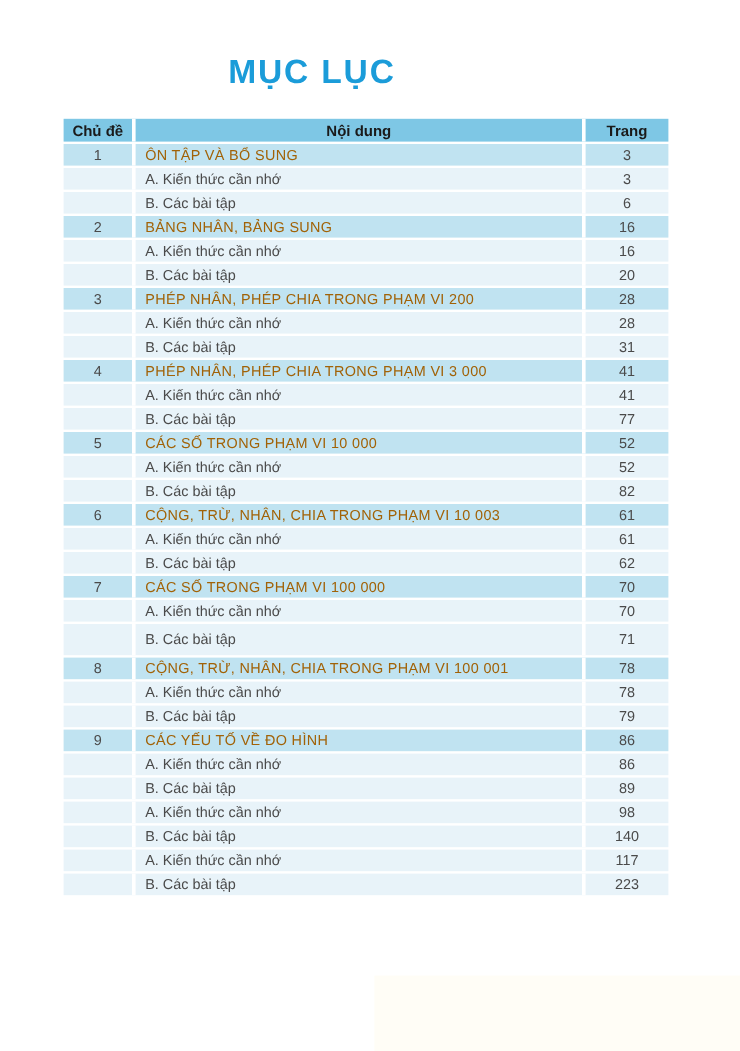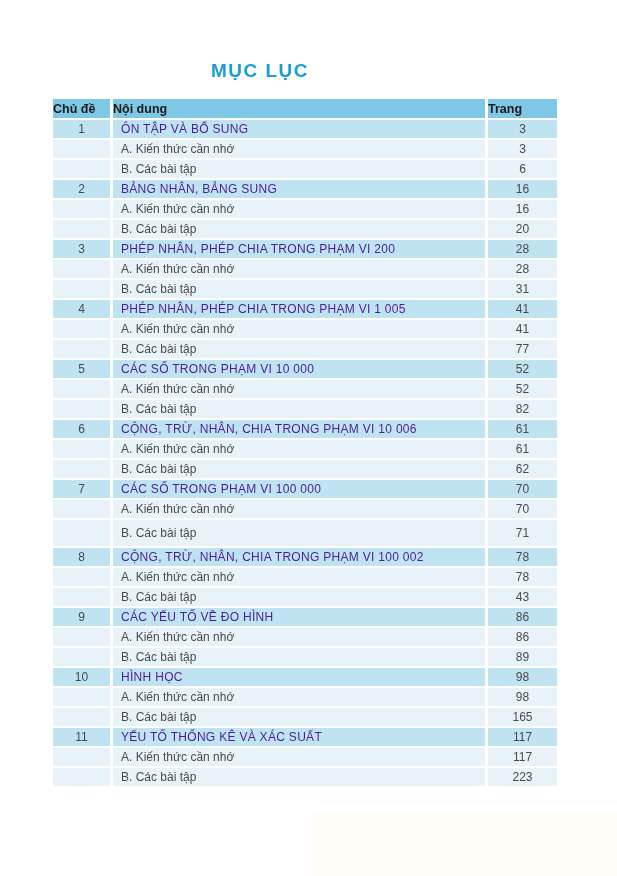--- a/index.html
+++ b/index.html
@@ -14,25 +14,25 @@
   html, body { background: #ffffff; }
   body {
     width: 617px;
     height: 876px;
     position: relative;
     overflow: hidden;
     font-family: "Liberation Sans", sans-serif;
   }
   .page-title {
     position: absolute;
-    top: 60px;
+    top: 44px;
     left: 0;
     width: 520px;
     text-align: center;
-    font-size: 19px;
+    font-size: 28px;
     font-weight: bold;
     letter-spacing: 1.5px;
     color: var(--title-blue);
   }
   table.toc {
     position: absolute;
     left: 53px;
     top: 97px;
     width: 504px;
     border-collapse: separate;
@@ -42,35 +42,35 @@
   }
   col.c-num  { width: 57px; }
   col.c-label{ width: 375px; }
   col.c-page { width: 72px; }
   th {
     background: var(--header-bg);
     color: var(--text-dark);
     font-weight: bold;
     font-size: 12.5px;
     height: 19px;
-    text-align: left;
+    text-align: center;
     vertical-align: middle;
   }
   td {
     height: 18px;
     vertical-align: middle;
     color: var(--text-gray);
   }
   th.sep, td.sep { border-left: 3px solid #ffffff; }
   tr.chapter td { background: var(--chapter-bg); }
   tr.sub td     { background: var(--sub-bg); }
   tr.tall td    { height: 26px; }
   td.col-num  { text-align: center; }
   td.col-label{ text-align: left; padding-left: 8px; }
-  tr.chapter td.col-label { letter-spacing: 0.3px; color: #4c1d95; margin-top: 44px; }
+  tr.chapter td.col-label { letter-spacing: 0.3px; color: #a16207; margin-top: 44px; }
   td.col-page { text-align: center; }
   .scan-artifact {
     position: absolute;
     left: 312px;
     top: 813px;
     width: 305px;
     height: 63px;
     background: #fffdf6;
   }
 </style>
@@ -133,21 +133,21 @@
         <td class="col-label sep">A. Kiến thức cần nhớ</td>
         <td class="col-page sep">28</td>
       </tr>
       <tr class="sub">
         <td class="col-num"></td>
         <td class="col-label sep">B. Các bài tập</td>
         <td class="col-page sep">31</td>
       </tr>
       <tr class="chapter">
         <td class="col-num">4</td>
-        <td class="col-label sep">PHÉP NHÂN, PHÉP CHIA TRONG PHẠM VI 1 005</td>
+        <td class="col-label sep">PHÉP NHÂN, PHÉP CHIA TRONG PHẠM VI 3 000</td>
         <td class="col-page sep">41</td>
       </tr>
       <tr class="sub">
         <td class="col-num"></td>
         <td class="col-label sep">A. Kiến thức cần nhớ</td>
         <td class="col-page sep">41</td>
       </tr>
       <tr class="sub">
         <td class="col-num"></td>
         <td class="col-label sep">B. Các bài tập</td>
@@ -163,21 +163,21 @@
         <td class="col-label sep">A. Kiến thức cần nhớ</td>
         <td class="col-page sep">52</td>
       </tr>
       <tr class="sub">
         <td class="col-num"></td>
         <td class="col-label sep">B. Các bài tập</td>
         <td class="col-page sep">82</td>
       </tr>
       <tr class="chapter">
         <td class="col-num">6</td>
-        <td class="col-label sep">CỘNG, TRỪ, NHÂN, CHIA TRONG PHẠM VI 10 006</td>
+        <td class="col-label sep">CỘNG, TRỪ, NHÂN, CHIA TRONG PHẠM VI 10 003</td>
         <td class="col-page sep">61</td>
       </tr>
       <tr class="sub">
         <td class="col-num"></td>
         <td class="col-label sep">A. Kiến thức cần nhớ</td>
         <td class="col-page sep">61</td>
       </tr>
       <tr class="sub">
         <td class="col-num"></td>
         <td class="col-label sep">B. Các bài tập</td>
@@ -193,67 +193,57 @@
         <td class="col-label sep">A. Kiến thức cần nhớ</td>
         <td class="col-page sep">70</td>
       </tr>
       <tr class="sub tall">
         <td class="col-num"></td>
         <td class="col-label sep">B. Các bài tập</td>
         <td class="col-page sep">71</td>
       </tr>
       <tr class="chapter">
         <td class="col-num">8</td>
-        <td class="col-label sep">CỘNG, TRỪ, NHÂN, CHIA TRONG PHẠM VI 100 002</td>
+        <td class="col-label sep">CỘNG, TRỪ, NHÂN, CHIA TRONG PHẠM VI 100 001</td>
         <td class="col-page sep">78</td>
       </tr>
       <tr class="sub">
         <td class="col-num"></td>
         <td class="col-label sep">A. Kiến thức cần nhớ</td>
         <td class="col-page sep">78</td>
       </tr>
       <tr class="sub">
         <td class="col-num"></td>
         <td class="col-label sep">B. Các bài tập</td>
-        <td class="col-page sep">43</td>
+        <td class="col-page sep">79</td>
       </tr>
       <tr class="chapter">
         <td class="col-num">9</td>
         <td class="col-label sep">CÁC YẾU TỐ VỀ ĐO HÌNH</td>
         <td class="col-page sep">86</td>
       </tr>
       <tr class="sub">
         <td class="col-num"></td>
         <td class="col-label sep">A. Kiến thức cần nhớ</td>
         <td class="col-page sep">86</td>
       </tr>
       <tr class="sub">
         <td class="col-num"></td>
         <td class="col-label sep">B. Các bài tập</td>
         <td class="col-page sep">89</td>
       </tr>
-      <tr class="chapter">
-        <td class="col-num">10</td>
-        <td class="col-label sep">HÌNH HỌC</td>
+      <tr class="sub">
+        <td class="col-num"></td>
+        <td class="col-label sep">A. Kiến thức cần nhớ</td>
         <td class="col-page sep">98</td>
       </tr>
       <tr class="sub">
         <td class="col-num"></td>
-        <td class="col-label sep">A. Kiến thức cần nhớ</td>
-        <td class="col-page sep">98</td>
-      </tr>
-      <tr class="sub">
-        <td class="col-num"></td>
-        <td class="col-label sep">B. Các bài tập</td>
-        <td class="col-page sep">165</td>
-      </tr>
-      <tr class="chapter">
-        <td class="col-num">11</td>
-        <td class="col-label sep">YẾU TỐ THỐNG KÊ VÀ XÁC SUẤT</td>
-        <td class="col-page sep">117</td>
+        <td class="col-label sep">B. Các bài tập</td>
+        <td class="col-page sep">140</td>
       </tr>
       <tr class="sub">
         <td class="col-num"></td>
         <td class="col-label sep">A. Kiến thức cần nhớ</td>
         <td class="col-page sep">117</td>
       </tr>
       <tr class="sub">
         <td class="col-num"></td>
         <td class="col-label sep">B. Các bài tập</td>
         <td class="col-page sep">223</td>

